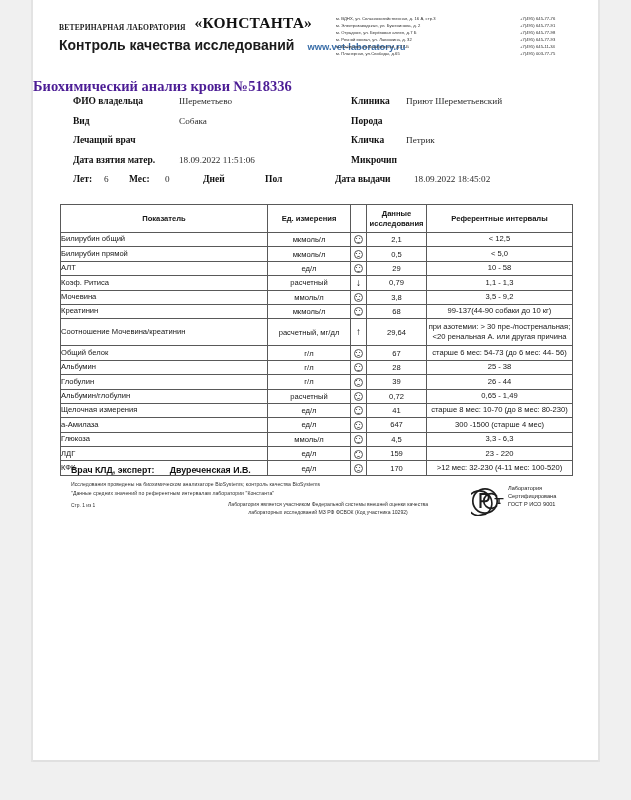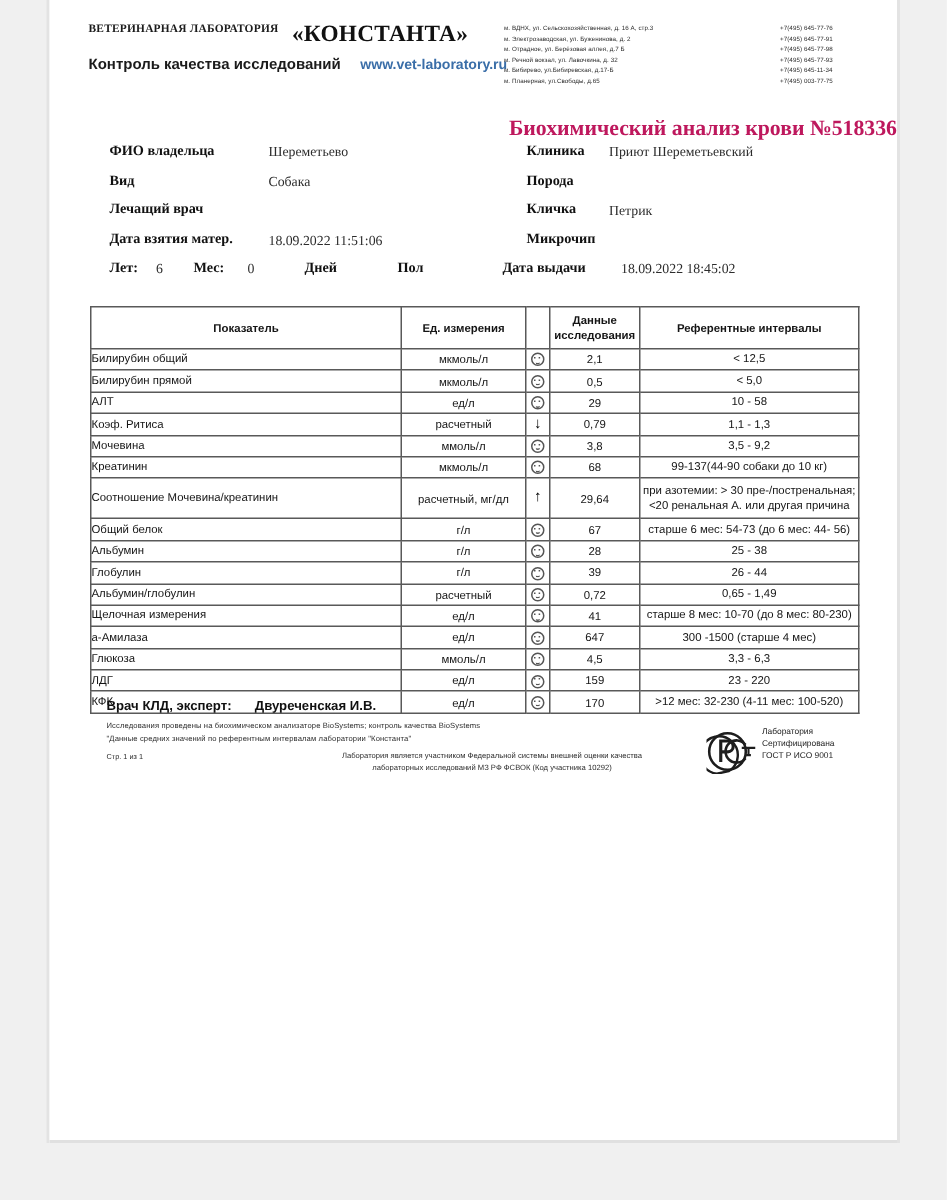--- a/index.html
+++ b/index.html
@@ -48,21 +48,21 @@
     width: 565px;
     height: 52px;
   }
   .lh-left {
     position: absolute;
     left: 26px; top: 0;
     width: 305px;
   }
   .lh-line1 {
     display: flex;
-    align-items: flex-start;
+    align-items: flex-end;
     white-space: nowrap;
   }
   .lh-vetlab {
     font-family: "Liberation Serif", serif;
     font-weight: bold;
     font-size: 7.6px;
     letter-spacing: 0.15px;
     color: #1b1b1b;
   }
   .lh-konstanta {
@@ -75,21 +75,21 @@
   }
   .lh-line2 {
     display: flex;
     align-items: baseline;
     white-space: nowrap;
     margin-top: 5px;
   }
   .lh-qc {
     font-family: "Liberation Sans", sans-serif;
     font-weight: bold;
-    font-size: 10px;
+    font-size: 14px;
     color: #1b1b1b;
   }
   .lh-url {
     font-family: "Liberation Sans", sans-serif;
     font-weight: bold;
     font-size: 9.4px;
     color: #3a6ea8;
     margin-left: 13px;
   }
 
@@ -108,25 +108,25 @@
     letter-spacing: 0.05px;
   }
   .addr-txt { text-align: left; }
   .addr-tel { text-align: left; width: 66px; }
 
   
   .doc-title {
     position: absolute;
     left: 0; top: 78px;
     width: 565px;
-    text-align: right;
+    text-align: left;
     font-family: "Liberation Serif", serif;
     font-weight: bold;
     font-size: 14.5px;
-    color: #be185d;
+    color: #4c1d95;
   }
 
   
   .info {
     position: absolute;
     left: 40px; top: 96px;
     width: 510px;
     font-family: "Liberation Serif", serif;
   }
   .info-row {

